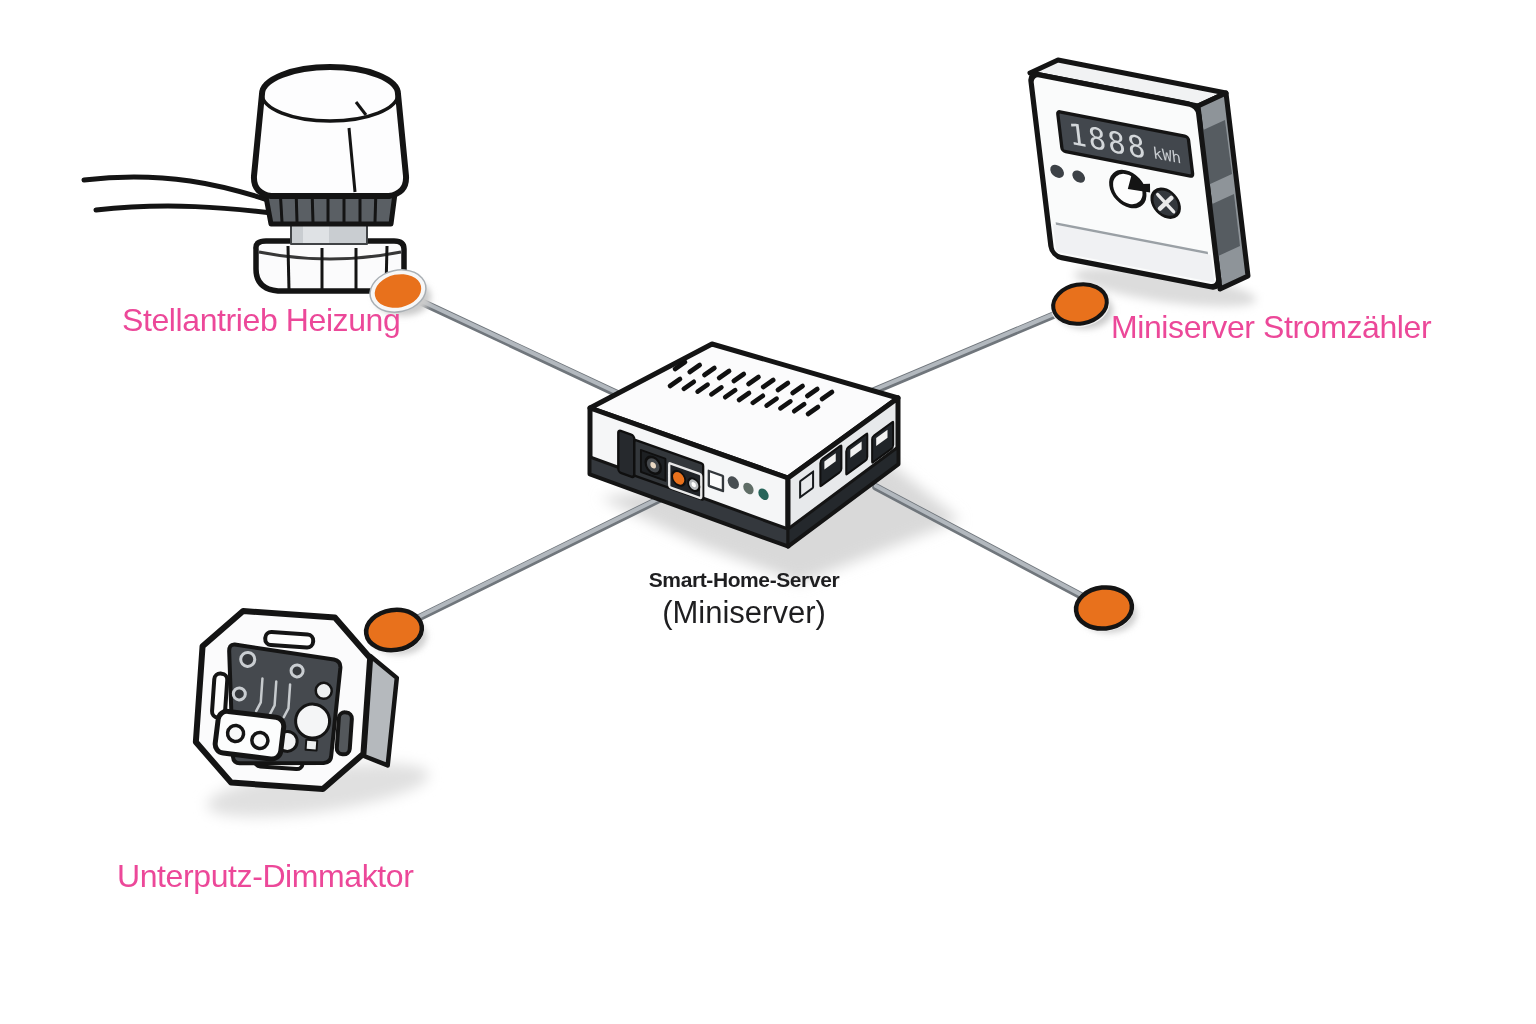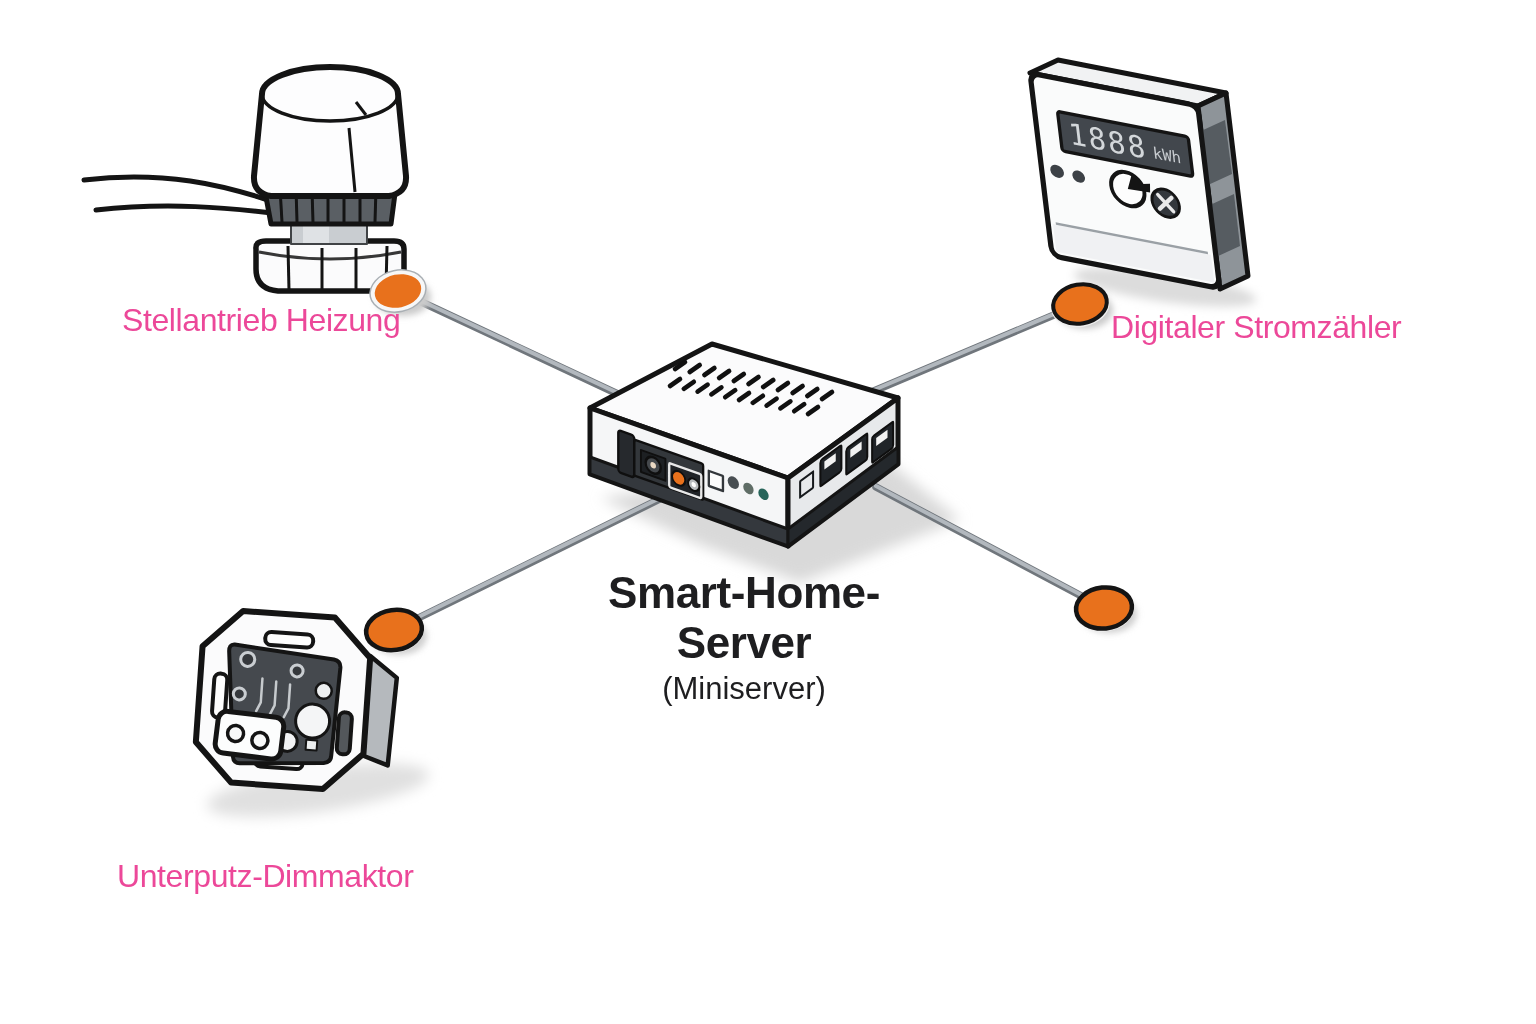--- a/index.html
+++ b/index.html
@@ -4,21 +4,21 @@
 <style>
   html,body{margin:0;padding:0;background:#ffffff;}
   .canvas{position:relative;width:1536px;height:1024px;background:#ffffff;overflow:hidden;
           font-family:"Liberation Sans",sans-serif;color:#1e1e20;}
   .canvas svg{position:absolute;left:0;top:0;}
   .lbl{position:absolute;white-space:nowrap;color:#ec4899;letter-spacing:-0.4px;}
   .lbl-heating{left:122px;top:302px;font-size:32px;}
   .lbl-meter{left:1111px;top:309px;font-size:32px;}
   .lbl-dimmer{left:117px;top:822px;font-size:32px;margin-top:36px;}
   .hub-block{position:absolute;left:544px;top:568px;width:400px;text-align:center;}
-  .hub-title{font-size:44px;font-weight:700;letter-spacing:-0.4px;}
+  .hub-title{font-size:21px;font-weight:700;letter-spacing:-0.4px;}
   .hub-sub{font-size:31px;margin-top:3px;}
 </style>
 </head>
 <body>
 
 <div class="canvas">
 
 <svg width="1536" height="1024" viewBox="0 0 1536 1024">
   <defs>
     <path id="vent" d="M0,0 l-10,7" stroke="#101010" stroke-width="4.6" stroke-linecap="round" fill="none"></path>
@@ -248,20 +248,20 @@
       <ellipse cx="1109" cy="614" rx="28" ry="19" fill="#cfcfcf" filter="url(#blur3)"></ellipse>
       <g transform="rotate(-6 1104 608)">
         <ellipse cx="1104" cy="610" rx="29.5" ry="21.5" fill="#f3f3f3"></ellipse>
         <ellipse cx="1104" cy="608" rx="28" ry="20.5" fill="#E8711C" stroke="#141414" stroke-width="4.5"></ellipse>
       </g>
     </g>
   </g>
 </svg>
 
 <div class="lbl lbl-heating">Stellantrieb Heizung</div>
-<div class="lbl lbl-meter">Digitaler Stromzähler</div>
+<div class="lbl lbl-meter">Miniserver Stromzähler</div>
 <div class="hub-block">
   <div class="hub-title">Smart-Home-Server</div>
   <div class="hub-sub">(Miniserver)</div>
 </div>
 <div class="lbl lbl-dimmer">Unterputz-Dimmaktor</div>
 
 </div>
 
 </body></html>

